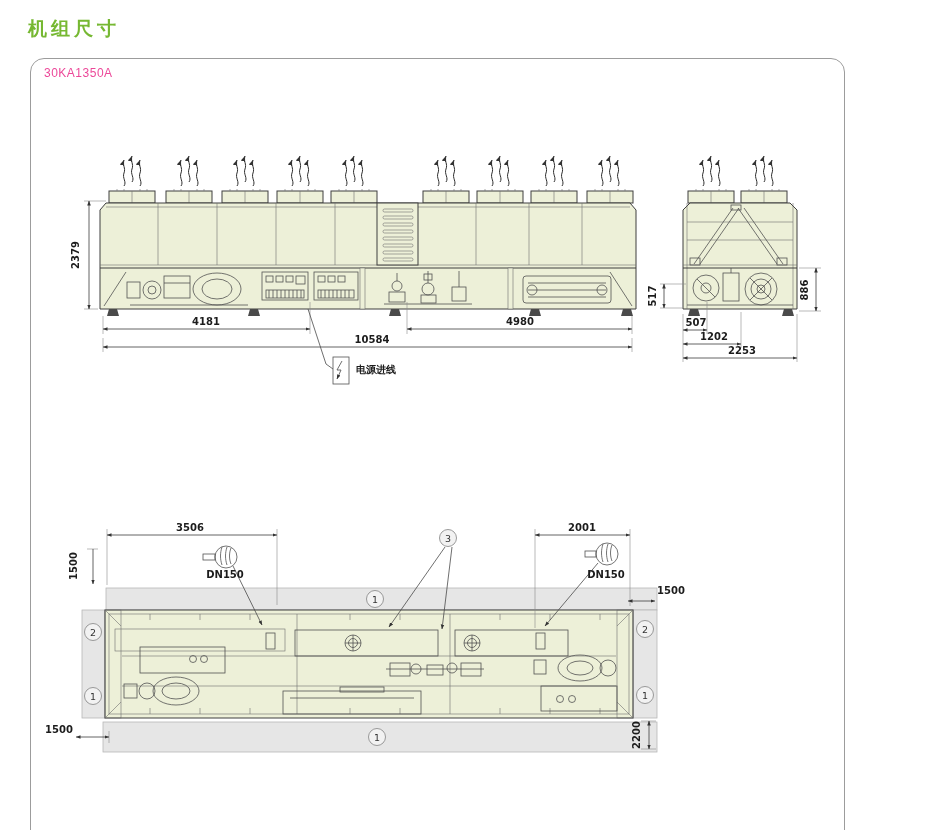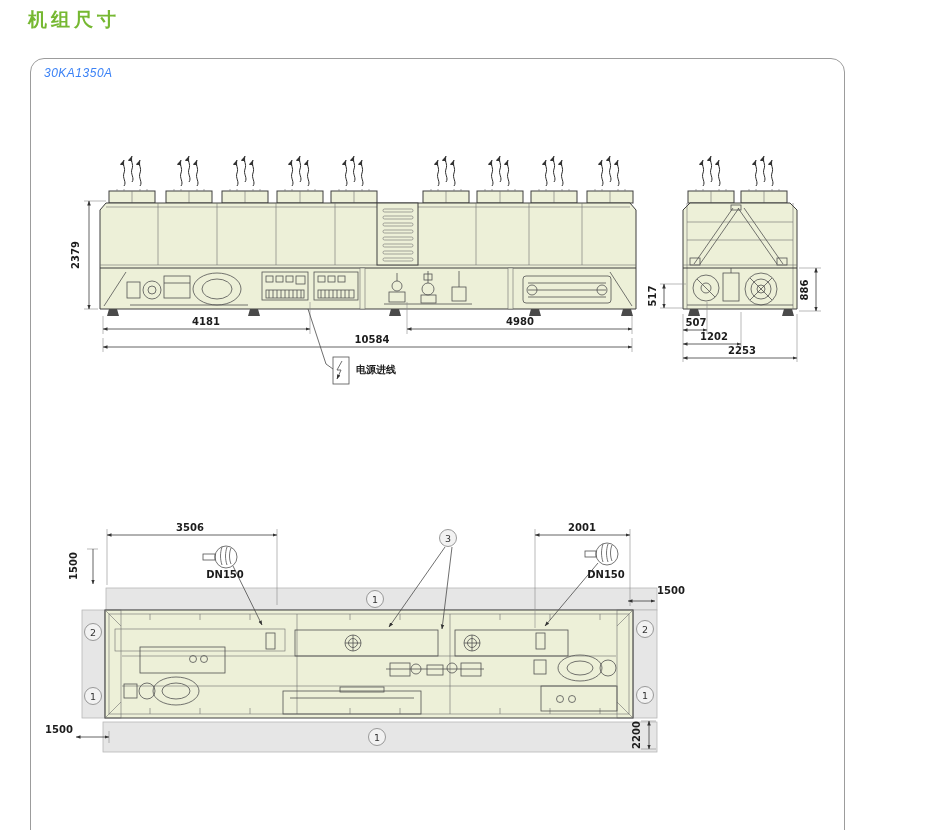--- a/index.html
+++ b/index.html
@@ -1,23 +1,23 @@
 <!DOCTYPE html>
 <html><head>
 <meta charset="utf-8">
 <style>
   html,body{margin:0;padding:0;}
   body{width:930px;height:830px;overflow:hidden;background:#ffffff;position:relative;
        font-family:"Liberation Sans",sans-serif;}
-  .page-title{position:absolute;left:28px;top:7px;font-size:19px;font-weight:600;
+  .page-title{position:absolute;left:28px;top:16px;font-size:19px;font-weight:600;
        letter-spacing:4px;color:#76b832;}
   .panel{position:absolute;left:30px;top:58px;width:813px;height:790px;
        border:1px solid #9c9c9c;border-radius:14px;background:#fff;}
-  .model-label{position:absolute;left:44px;top:66px;font-size:12px;color:#3b82f6;
-       letter-spacing:.5px;font-style:italic;}
+  .model-label{position:absolute;left:44px;top:66px;font-size:12px;color:#ec4899;
+       letter-spacing:.5px;}
   svg{position:absolute;left:0;top:0;}
   text{font-family:"DejaVu Sans",sans-serif;}
   .dimt{font-size:10px;font-weight:700;fill:#1c1c1c;}
   .ct{font-size:9.5px;fill:#333;}
   .ln{stroke:#3f3f3f;stroke-width:1;fill:none;}
   .lnf{fill:#edf0d8;stroke:#3f3f3f;stroke-width:1;}
   .th{stroke:#6e6e6e;stroke-width:.6;fill:none;}
   .thf{stroke:#6e6e6e;stroke-width:.6;fill:#edf0d8;}
   .mech{stroke:#525252;stroke-width:.8;fill:none;}
   .dim{stroke:#3c3c3c;stroke-width:.8;fill:none;}

